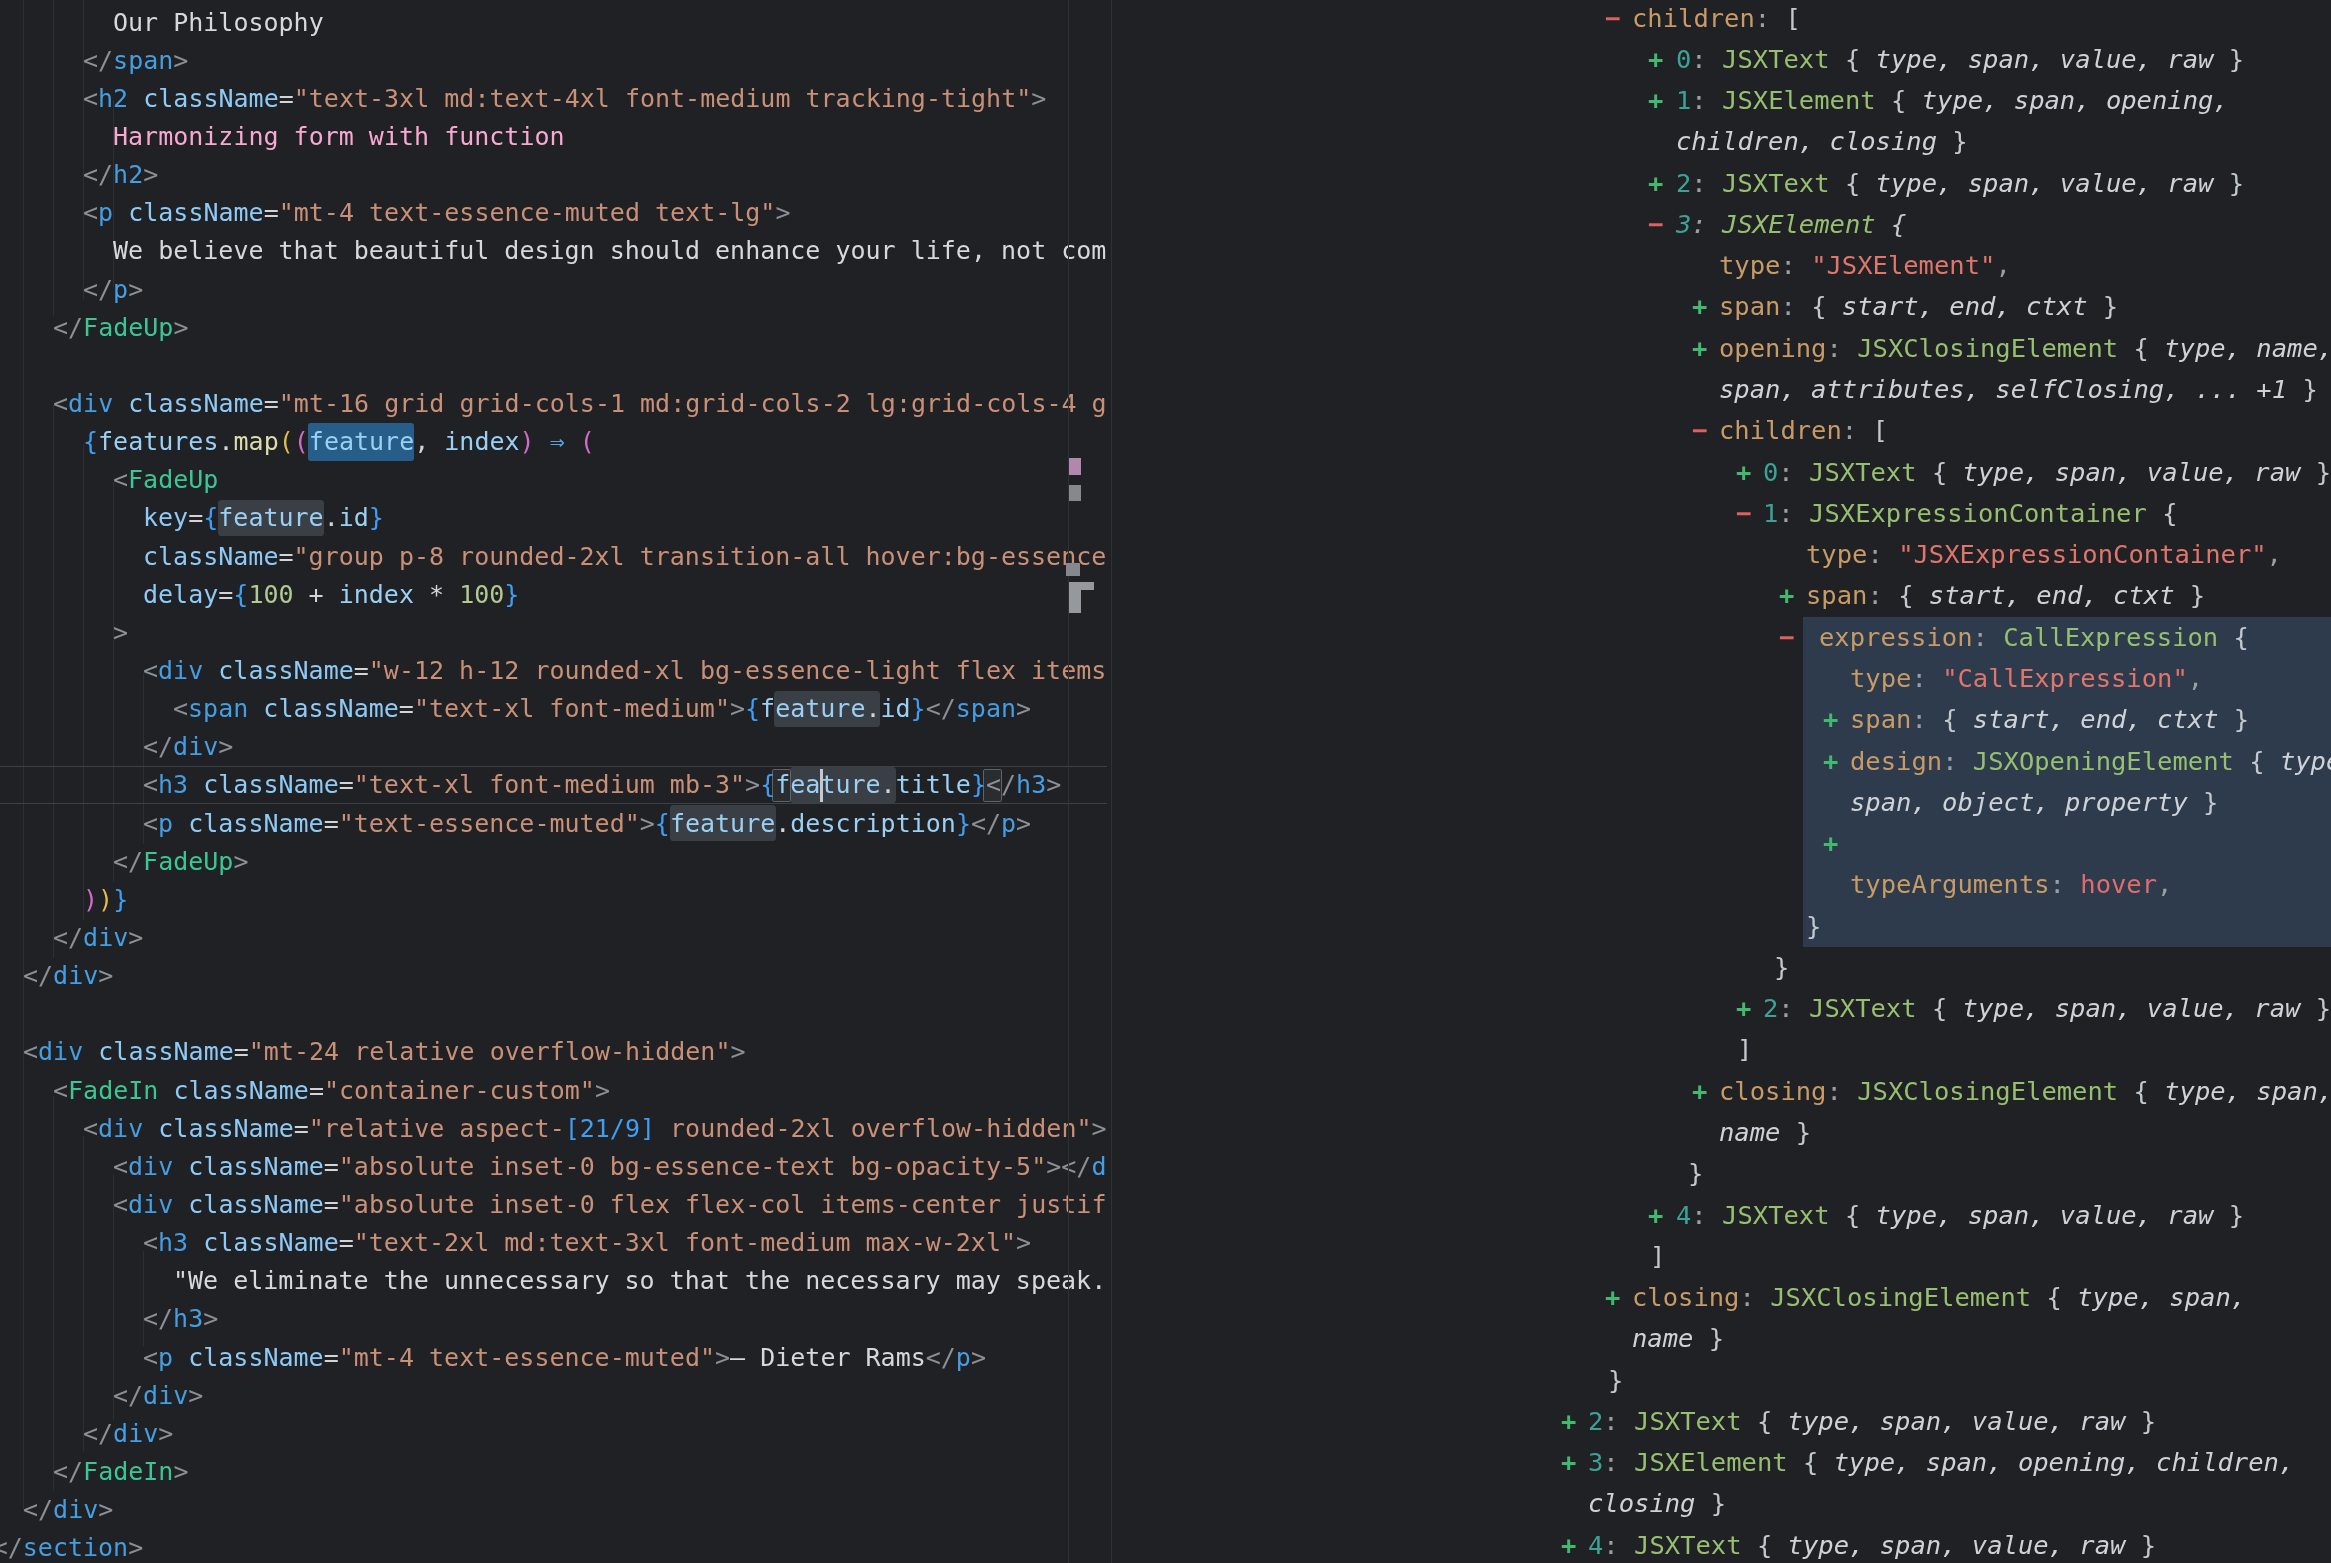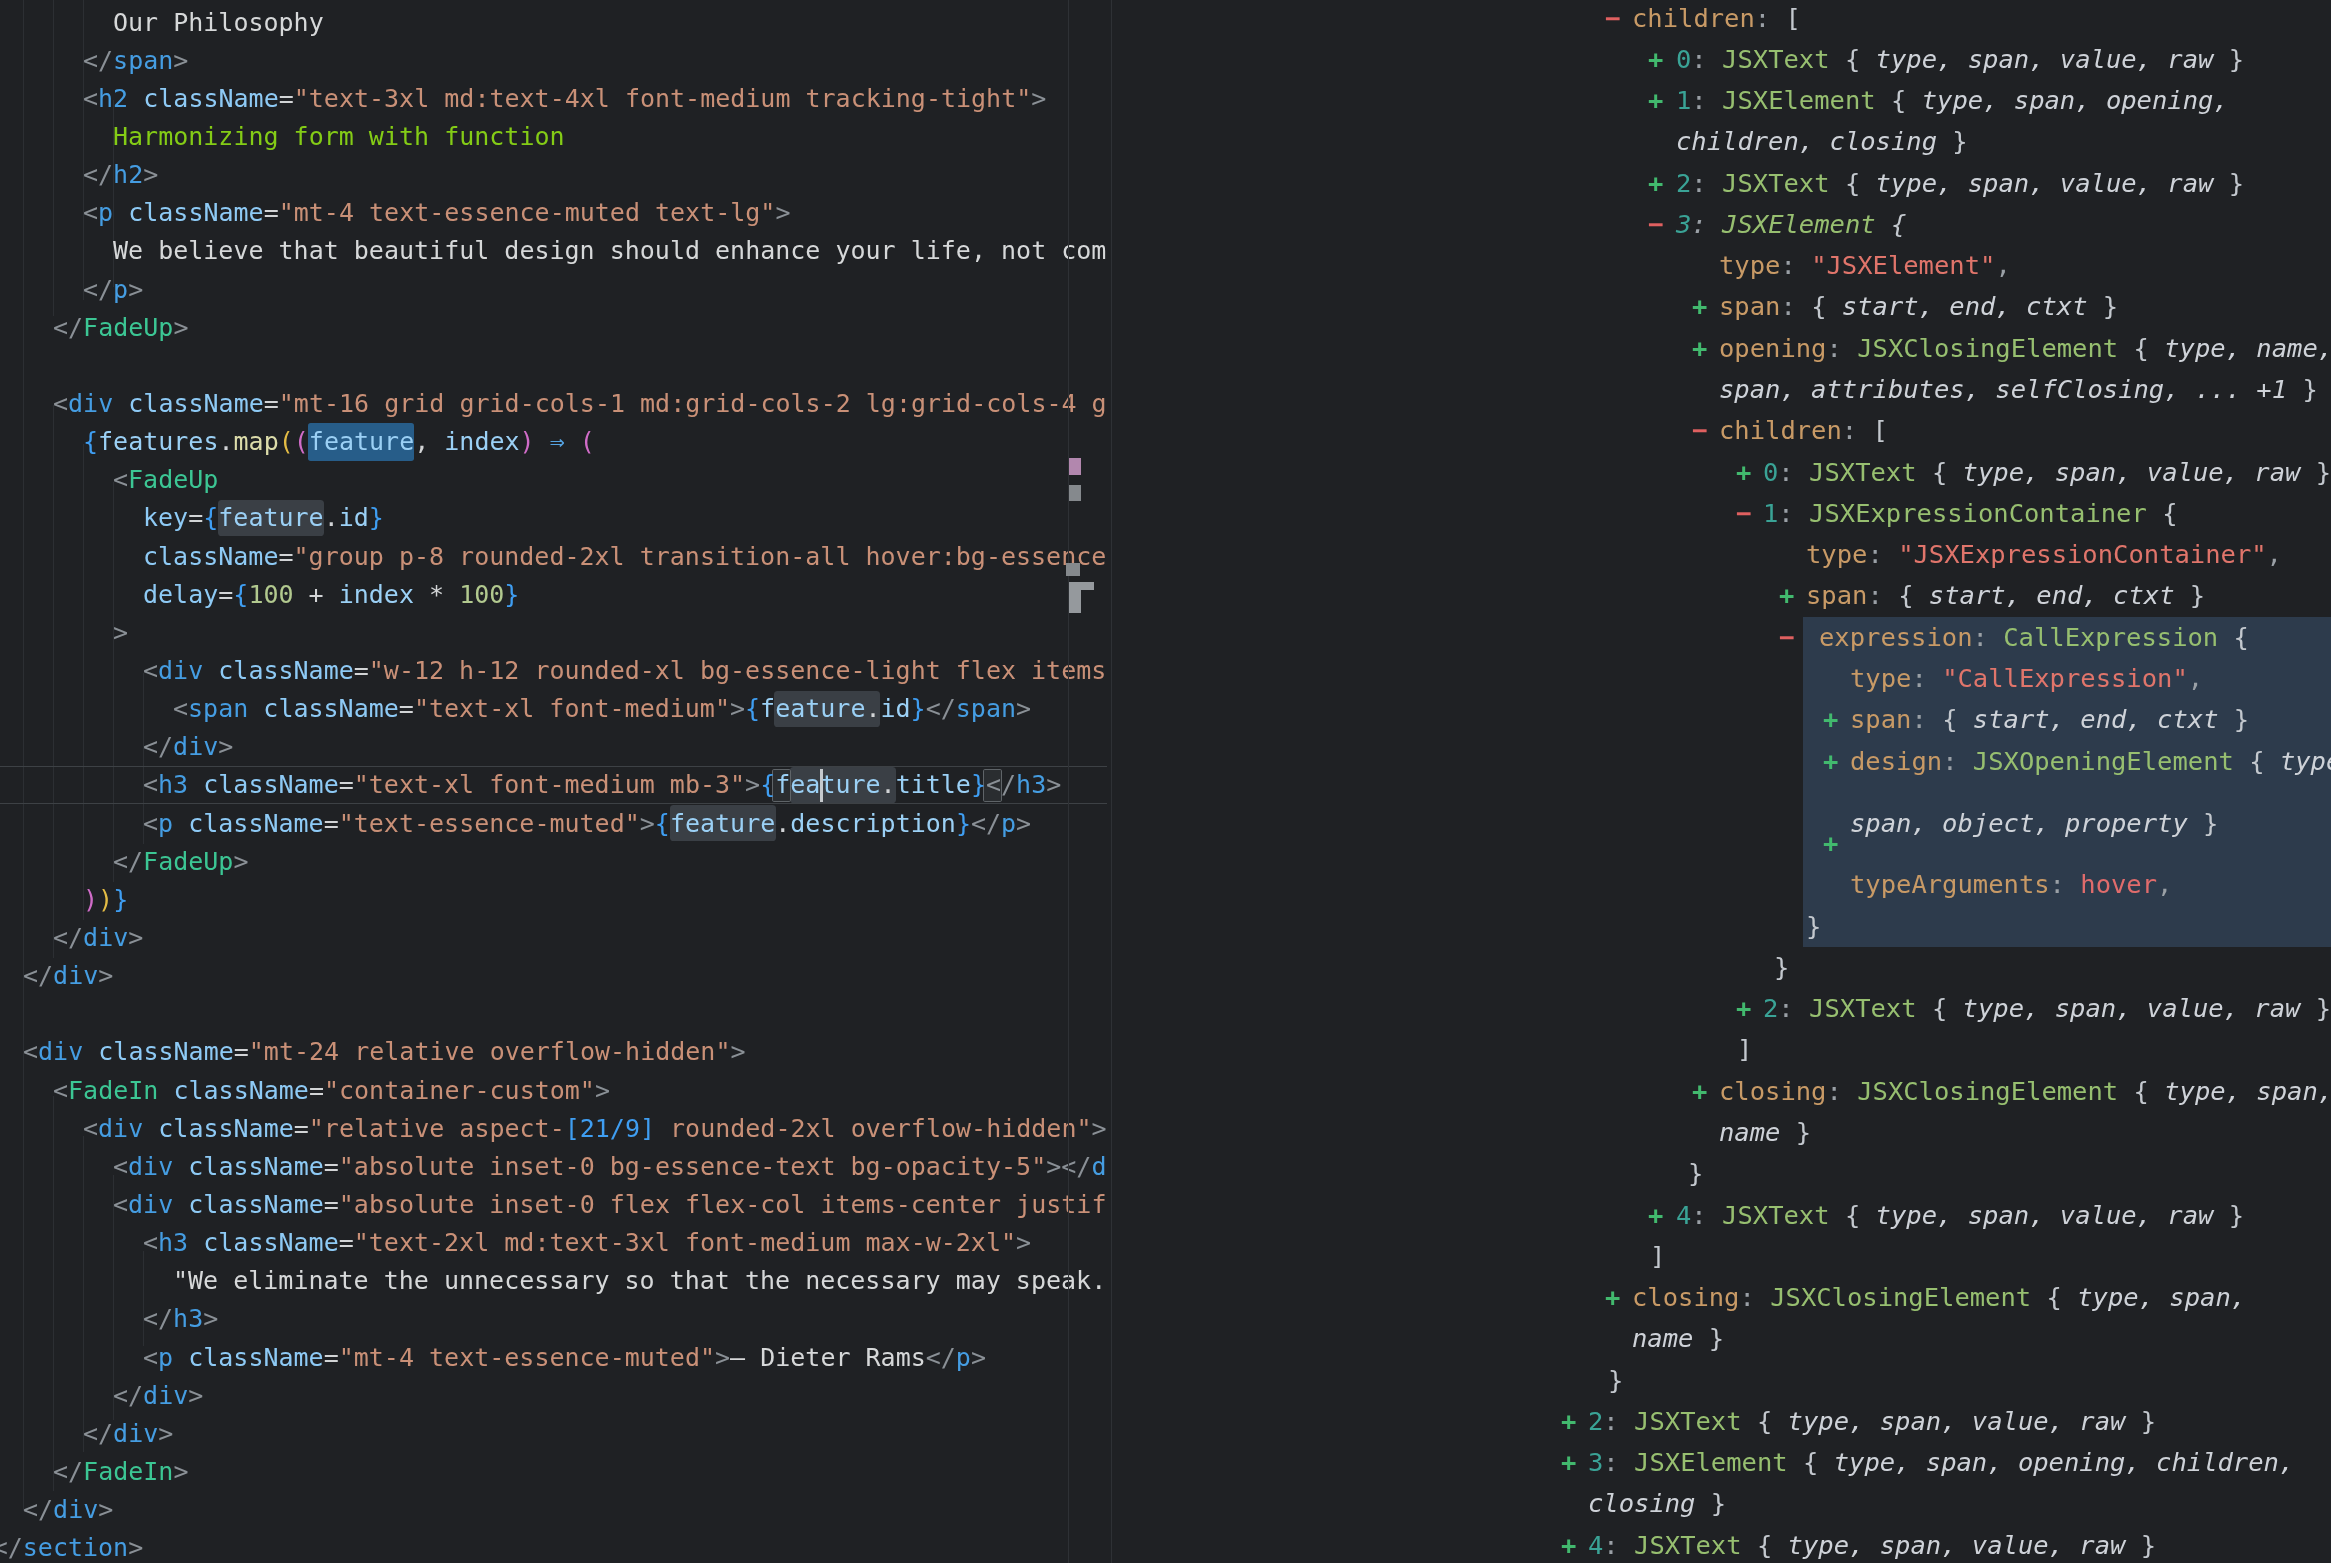--- a/index.html
+++ b/index.html
@@ -50,21 +50,21 @@
         <div class="occ-box" style="left: 774px; top: 691px; width: 106px; background: rgb(58, 63, 69);"></div>
         <div class="occ-box" style="left: 790px; top: 767px; width: 106px; background: rgb(58, 63, 69);"></div>
         <div class="occ-box" style="left: 670px; top: 805px; width: 106px; background: rgb(58, 63, 69);"></div>
         <div class="brk-box" style="left: 772px; top: 769px; width: 19px; border-color: rgb(95, 100, 104);"></div>
         <div class="brk-box" style="left: 983px; top: 769px; width: 19px; border-color: rgb(95, 100, 104);"></div>
       </div>
     <div class="layer" id="lines-layer">
         <div class="code-line" style="top: 3.6px; left: 113px;"><span style="color: rgb(214, 216, 217);">Our Philosophy</span></div>
         <div class="code-line" style="top: 42px; left: 83px;"><span style="color: rgb(138, 144, 150);">&lt;/</span><span style="color: rgb(69, 157, 226);">span</span><span style="color: rgb(138, 144, 150);">&gt;</span></div>
         <div class="code-line" style="top: 80px; left: 83px;"><span style="color: rgb(138, 144, 150);">&lt;</span><span style="color: rgb(69, 157, 226);">h2</span><span style="color: rgb(210, 212, 214);"> </span><span style="color: rgb(142, 202, 245);">className</span><span style="color: rgb(210, 212, 214);">=</span><span style="color: rgb(201, 144, 119);">"text-3xl md:text-4xl font-medium tracking-tight"</span><span style="color: rgb(138, 144, 150);">&gt;</span></div>
-        <div class="code-line" style="top: 118px; left: 113px;"><span style="color: #84cc16;">Harmonizing form with function</span></div>
+        <div class="code-line" style="top: 118px; left: 113px;"><span style="color: #f9a8d4;">Harmonizing form with function</span></div>
         <div class="code-line" style="top: 156px; left: 83px;"><span style="color: rgb(138, 144, 150);">&lt;/</span><span style="color: rgb(69, 157, 226);">h2</span><span style="color: rgb(138, 144, 150);">&gt;</span></div>
         <div class="code-line" style="top: 194px; left: 83px;"><span style="color: rgb(138, 144, 150);">&lt;</span><span style="color: rgb(69, 157, 226);">p</span><span style="color: rgb(210, 212, 214);"> </span><span style="color: rgb(142, 202, 245);">className</span><span style="color: rgb(210, 212, 214);">=</span><span style="color: rgb(201, 144, 119);">"mt-4 text-essence-muted text-lg"</span><span style="color: rgb(138, 144, 150);">&gt;</span></div>
         <div class="code-line" style="top: 232px; left: 113px;"><span style="color: rgb(214, 216, 217);">We believe that beautiful design should enhance your life, not complicate it.</span></div>
         <div class="code-line" style="top: 271px; left: 83px;"><span style="color: rgb(138, 144, 150);">&lt;/</span><span style="color: rgb(69, 157, 226);">p</span><span style="color: rgb(138, 144, 150);">&gt;</span></div>
         <div class="code-line" style="top: 309px; left: 53px;"><span style="color: rgb(138, 144, 150);">&lt;/</span><span style="color: rgb(60, 198, 148);">FadeUp</span><span style="color: rgb(138, 144, 150);">&gt;</span></div>
         <div class="code-line" style="top: 347px; left: -7.3px;"></div>
         <div class="code-line" style="top: 385px; left: 53px;"><span style="color: rgb(138, 144, 150);">&lt;</span><span style="color: rgb(69, 157, 226);">div</span><span style="color: rgb(210, 212, 214);"> </span><span style="color: rgb(142, 202, 245);">className</span><span style="color: rgb(210, 212, 214);">=</span><span style="color: rgb(201, 144, 119);">"mt-16 grid grid-cols-1 md:grid-cols-2 lg:grid-cols-4 gap-8"</span></div>
         <div class="code-line" style="top: 423px; left: 83px;"><span style="color: rgb(63, 158, 242);">{</span><span style="color: rgb(155, 208, 245);">features</span><span style="color: rgb(210, 212, 214);">.</span><span style="color: rgb(220, 220, 170);">map</span><span style="color: rgb(227, 188, 69);">(</span><span style="color: rgb(208, 108, 200);">(</span><span style="color: rgb(155, 208, 245);">feature</span><span style="color: rgb(210, 212, 214);">, </span><span style="color: rgb(155, 208, 245);">index</span><span style="color: rgb(208, 108, 200);">)</span><span style="color: rgb(210, 212, 214);"> </span><span style="color: rgb(85, 163, 226);">⇒</span><span style="color: rgb(210, 212, 214);"> </span><span style="color: rgb(208, 108, 200);">(</span></div>
         <div class="code-line" style="top: 461px; left: 113px;"><span style="color: rgb(138, 144, 150);">&lt;</span><span style="color: rgb(60, 198, 148);">FadeUp</span></div>
         <div class="code-line" style="top: 499px; left: 143px;"><span style="color: rgb(142, 202, 245);">key</span><span style="color: rgb(210, 212, 214);">=</span><span style="color: rgb(63, 158, 242);">{</span><span style="color: rgb(155, 208, 245);">feature</span><span style="color: rgb(210, 212, 214);">.</span><span style="color: rgb(155, 208, 245);">id</span><span style="color: rgb(63, 158, 242);">}</span></div>
@@ -174,21 +174,21 @@
           <span class="ast-text" style="left: 1850px;"><span style="color: rgb(200, 154, 102);">type</span><span style="color: rgb(154, 160, 166);">: </span><span style="color: rgb(224, 117, 107);">"CallExpression"</span><span style="color: rgb(154, 160, 166);">,</span></span>
         </div>
         <div class="ast-row" style="top: 699px;">
           <span class="ast-sign" style="left: 1823px; color: rgb(66, 185, 110);">+</span>
           <span class="ast-text" style="left: 1850px;"><span style="color: rgb(200, 154, 102);">span</span><span style="color: rgb(154, 160, 166);">: </span><span style="color: rgb(195, 200, 206);">{ </span><span class="it" style="color: rgb(206, 210, 216);">start, end, ctxt</span><span style="color: rgb(195, 200, 206);"> }</span></span>
         </div>
         <div class="ast-row" style="top: 741px;">
           <span class="ast-sign" style="left: 1823px; color: rgb(66, 185, 110);">+</span>
           <span class="ast-text" style="left: 1850px;"><span style="color: rgb(200, 154, 102);">design</span><span style="color: rgb(154, 160, 166);">: </span><span style="color: rgb(151, 191, 112);">JSXOpeningElement</span><span style="color: rgb(195, 200, 206);"> { </span><span class="it" style="color: rgb(206, 210, 216);">type,</span></span>
         </div>
-        <div class="ast-row" style="top: 782px; margin-top: 21px;">
+        <div class="ast-row" style="top: 782px;">
           <span class="ast-text" style="left: 1850px;"><span class="it" style="color: rgb(206, 210, 216);">span, object, property</span><span style="color: rgb(195, 200, 206);"> }</span></span>
         </div>
         <div class="ast-row" style="top: 823px;">
           <span class="ast-sign" style="left: 1823px; color: rgb(66, 185, 110);">+</span>
         </div>
         <div class="ast-row" style="top: 864px;">
           <span class="ast-text" style="left: 1850px;"><span style="color: rgb(200, 154, 102);">typeArguments</span><span style="color: rgb(154, 160, 166);">: </span><span style="color: rgb(224, 108, 108);">hover</span><span style="color: rgb(154, 160, 166);">,</span></span>
         </div>
         <div class="ast-row" style="top: 906px;">
           <span class="ast-text" style="left: 1806px;"><span style="color: rgb(195, 200, 206);">}</span></span>

